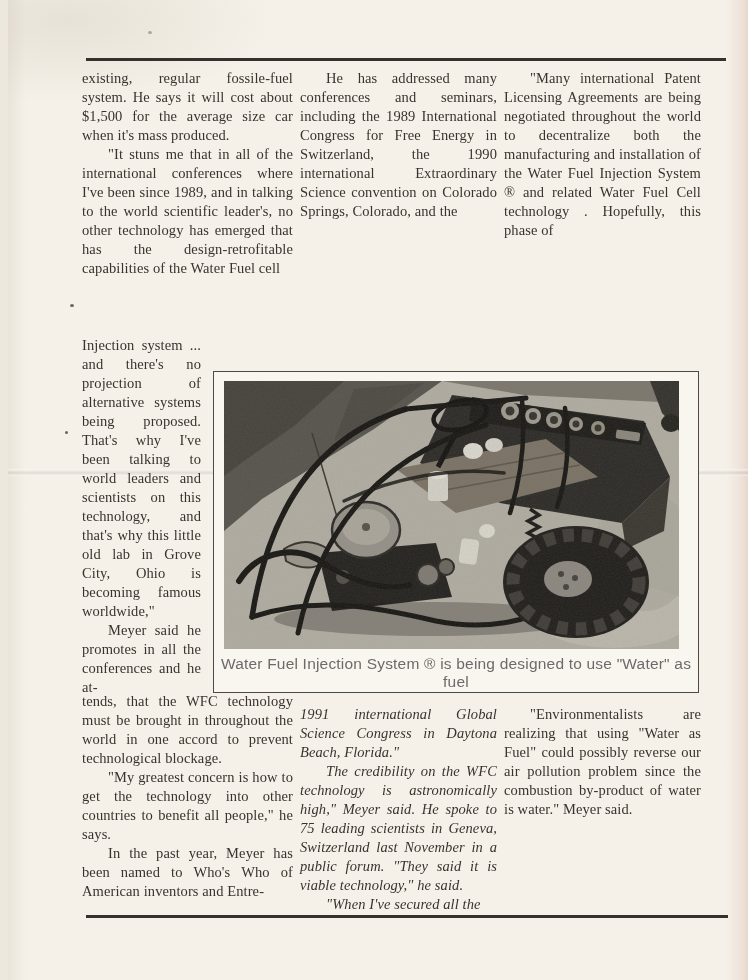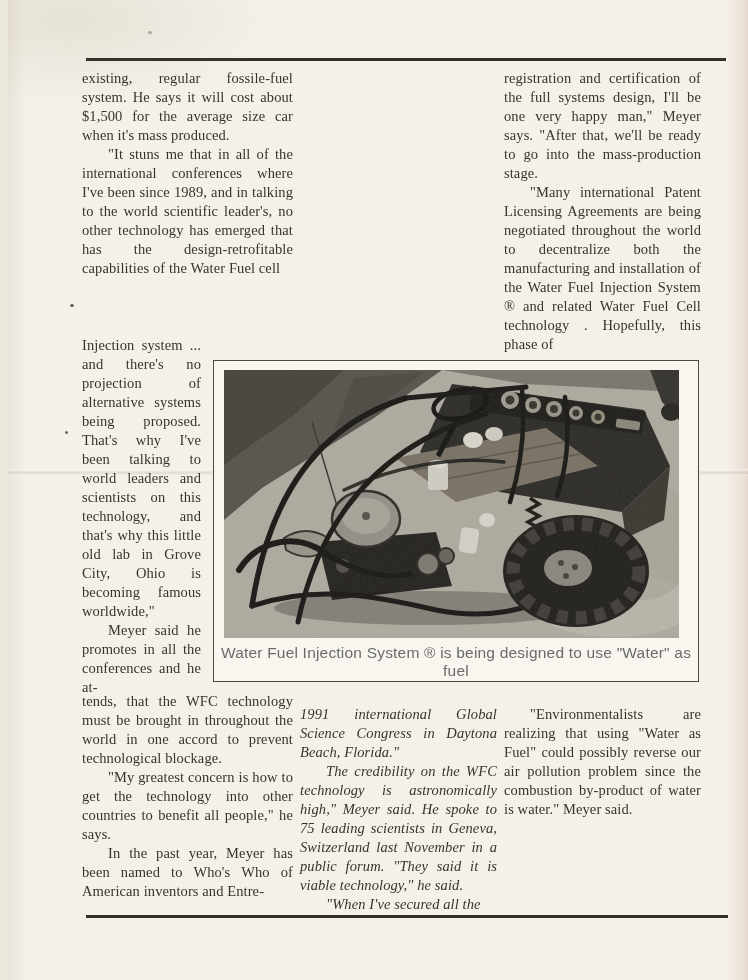--- a/index.html
+++ b/index.html
@@ -30,21 +30,21 @@
 
   .col {
     position:absolute; text-align:justify;
     font-size:14.5px; line-height:19px;
     letter-spacing:0.1px;
   }
   .col p { margin:0; }
   .col p.ind { text-indent:26px; }
 
   .photo-frame {
-    position:absolute; left:205px; top:360px; width:486px; height:322px;
+    position:absolute; left:205px; top:371px; width:486px; height:322px;
     box-sizing:border-box; border:1.6px solid #4d4a45;
     background:#f8f6ef;
     padding-left:11px;
   }
   .photo {
     position:absolute; left:10px; top:9px; width:455px; height:268px;
     background:#b3afa5; overflow:hidden;
   }
   .photo svg { display:block; width:100%; height:100%; }
   .photo-caption {
@@ -74,29 +74,29 @@
     <p>Injection system ... and there's no projection of alternative systems being proposed. That's why I've been talking to world leaders and scientists on this technology, and that's why this little old lab in Grove City, Ohio is becoming famous worldwide,"</p>
     <p class="ind">Meyer said he promotes in all the conferences and he at-</p>
   </div>
   <div class="col" style="left:74px; top:692px; width:211px;">
     <p>tends, that the WFC technology must be brought in throughout the world in one accord to prevent technological blockage.</p>
     <p class="ind">"My greatest concern is how to get the technology into other countries to benefit all people," he says.</p>
     <p class="ind">In the past year, Meyer has been named to Who's Who of American inventors and Entre-</p>
   </div>
 
   <div class="col" style="left:292px; top:69px; width:197px;">
+    <p class="ind">He has addressed many conferences and seminars, including the 1989 International Congress for Free Energy in Switzerland, the 1990 international Extraordinary Science convention on Colorado Springs, Colorado, and the</p>
   </div>
   <div class="col" style="left:292px; top:705px; width:197px;font-style:italic;">
     <p>1991 international Global Science Congress in Daytona Beach, Florida."</p>
     <p class="ind">The credibility on the WFC technology is astronomically high," Meyer said. He spoke to 75 leading scientists in Geneva, Switzerland last November in a public forum. "They said it is viable technology," he said.</p>
     <p class="ind">"When I've secured all the</p>
   </div>
 
   <div class="col" style="left:496px; top:69px; width:197px;">
-    <p>registration and certification of the full systems design, I'll be one very happy man," Meyer says. "After that, we'll be ready to go into the mass-production stage.</p>
     <p class="ind">"Many international Patent Licensing Agreements are being negotiated throughout the world to decentralize both the manufacturing and installation of the Water Fuel Injection System ® and related Water Fuel Cell technology . Hopefully, this phase of</p>
   </div>
   <div class="col" style="left:496px; top:705px; width:197px;">
     <p class="ind">"Environmentalists are realizing that using "Water as Fuel" could possibly reverse our air pollution problem since the combustion by-product of water is water." Meyer said.</p>
   </div>
 
   <div class="photo-frame">
     <div class="photo">
       <svg viewBox="0 0 455 268" xmlns="http://www.w3.org/2000/svg">
         <defs>

